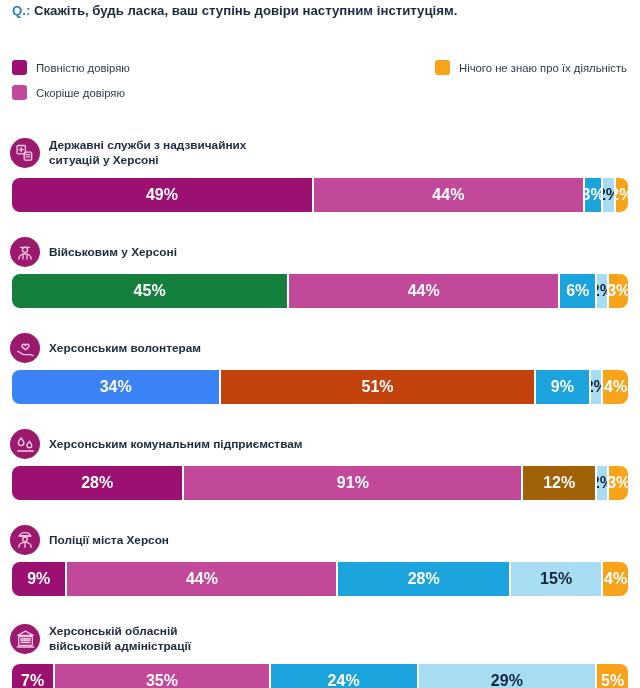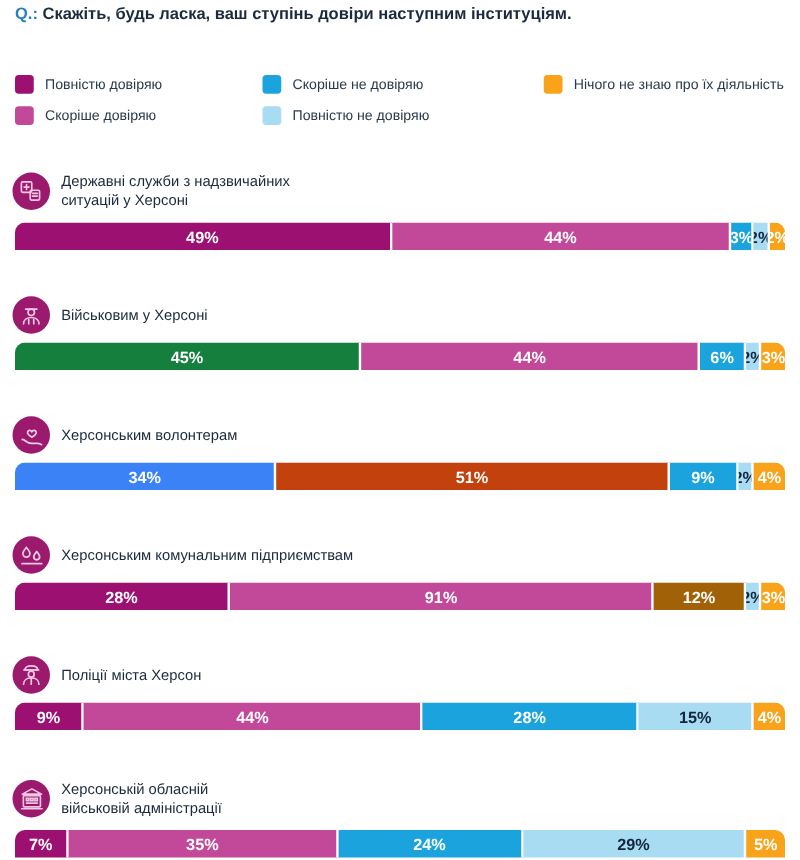--- a/index.html
+++ b/index.html
@@ -100,41 +100,41 @@
     display: flex;
     align-items: center;
     justify-content: center;
     overflow: hidden;
   }
   .row-icon svg { display: block; }
 
   .row-label {
     margin-left: 9px;
     font-size: 11.8px;
-    font-weight: 400;
+    font-weight: 700;
     line-height: 15px;
     color: #1b2a3d;
     white-space: pre-line;
   }
 
   
   .bar-wrap {
     margin: 0 12px 0 12px;
     height: 34px;
     display: flex;
     border-radius: 8px;
     overflow: hidden;
     background: #ffffff;
   }
   .seg {
-    height: 22px;
+    height: 34px;
     display: flex;
     align-items: center;
     justify-content: center;
-    font-size: 13px;
+    font-size: 16px;
     font-weight: 700;
     color: #ffffff;
     border-right: 2px solid #ffffff;
     overflow: hidden;
     white-space: nowrap;
   }
   .seg:last-child { border-right: none; }
   .seg.dark-text { color: #12263f; }
 
   .row-gap { height: 18px; }
@@ -148,30 +148,20 @@
 
 <div class="legend">
     <div class="legend-col c1">
       <div class="legend-item">
         <span class="legend-swatch" style="background: rgb(156, 16, 114);"></span>
         <span class="legend-label">Повністю довіряю</span>
       </div>
       <div class="legend-item">
         <span class="legend-swatch" style="background: rgb(194, 73, 154);"></span>
         <span class="legend-label">Скоріше довіряю</span>
-      </div>
-    </div>
-    <div class="legend-col c2">
-      <div class="legend-item">
-        <span class="legend-swatch" style="background: rgb(27, 163, 222);"></span>
-        <span class="legend-label">Скоріше не довіряю</span>
-      </div>
-      <div class="legend-item">
-        <span class="legend-swatch" style="background: rgb(168, 220, 242);"></span>
-        <span class="legend-label">Повністю не довіряю</span>
       </div>
     </div>
     <div class="legend-col c3">
       <div class="legend-item">
         <span class="legend-swatch" style="background: rgb(249, 163, 27);"></span>
         <span class="legend-label">Нічого не знаю про їх діяльність</span>
       </div>
     </div>
   </div>
 

